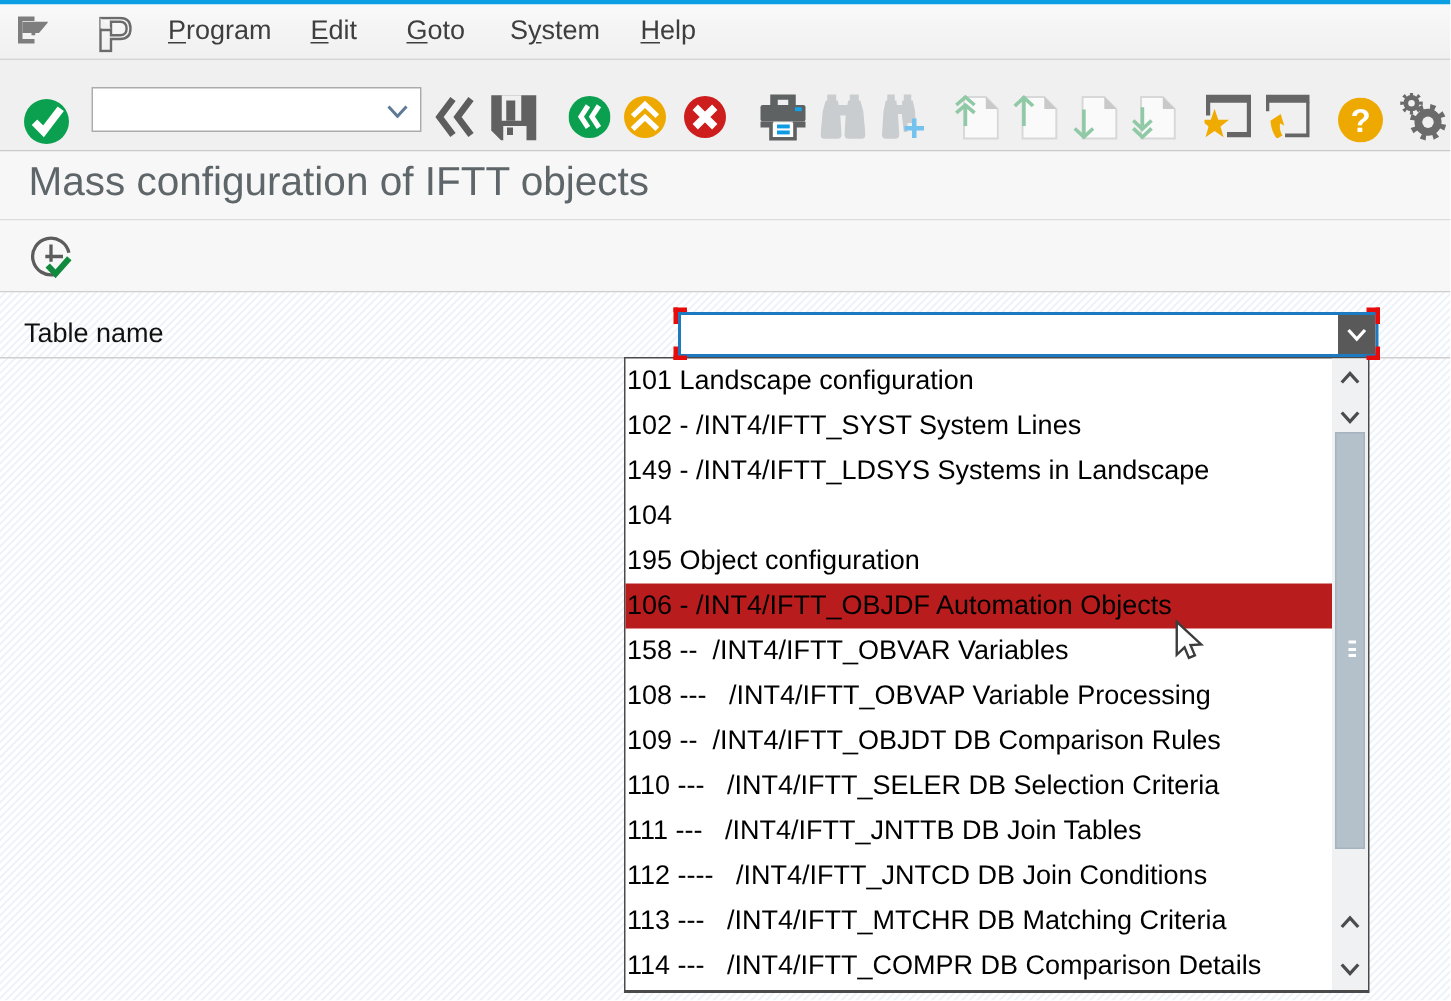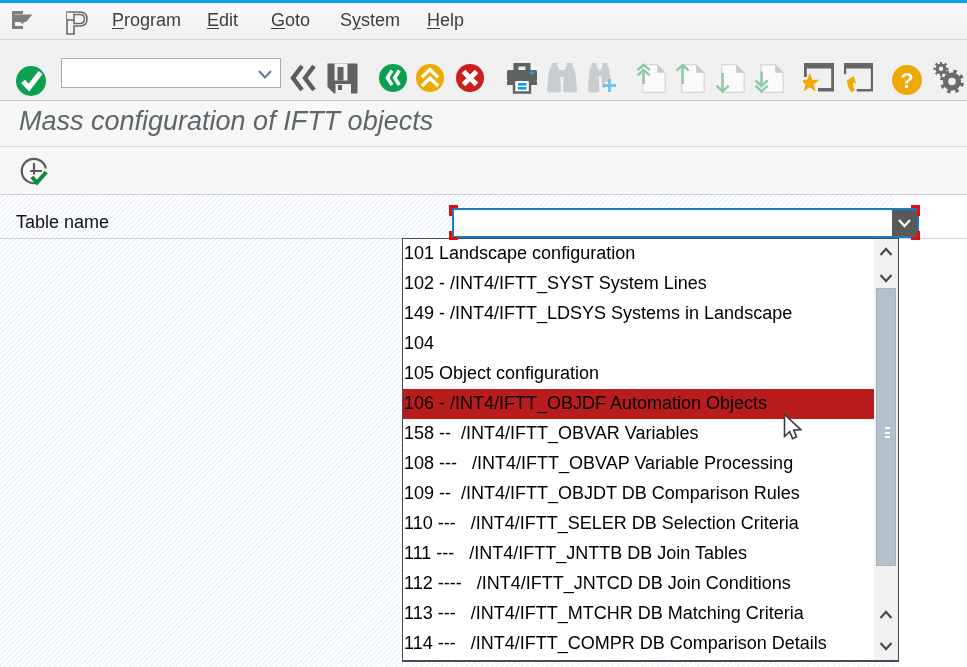--- a/index.html
+++ b/index.html
@@ -10,38 +10,38 @@
   #topstrip{left:0;top:0;width:967px;height:3px;background:#0c9fe4;}
   
   #menubar{left:0;top:3px;width:967px;height:36px;background:linear-gradient(#f9f9f9,#f0f0f0);border-bottom:1px solid #d4d4d4;}
   .mitem{position:absolute;top:7px;font-size:18px;line-height:20px;color:#3e3e3e;}
   .mitem u{text-decoration-thickness:1px;text-underline-offset:2px;}
   
   #toolbar{left:0;top:40px;width:967px;height:60px;background:#f0f0f0;border-bottom:1px solid #c9c9c9;}
   #cmdfield{position:absolute;left:61px;top:18px;width:218px;height:28px;background:#fff;border:1px solid #ababab;}
   
   #titlebar{left:0;top:101px;width:967px;height:45px;background:#f7f7f7;border-bottom:1px solid #dbdbdb;}
-  #title{position:absolute;left:19px;top:5px;font-size:27px;color:#5f666a;font-style:italic;}
+  #title{position:absolute;left:19px;top:5px;font-size:27px;color:#5f666a;}
   
   #appbar{left:0;top:147px;width:967px;height:47px;background:#f7f7f7;border-bottom:1px solid #cecece;}
   
-  #content{left:0;top:195px;width:894px;height:472px;
+  #content{left:0;top:195px;width:967px;height:472px;
     background:repeating-linear-gradient(135deg,#ffffff 0px,#ffffff 1.6px,#ecf2f9 2.3px,#ecf2f9 2.9px,#ffffff 3.55px);}
   #rowline{position:absolute;left:0;top:43px;width:967px;height:1px;background:#cfcfcf;}
   #lbl{position:absolute;left:16px;top:17px;font-size:18px;color:#111;}
   
   #combo{position:absolute;left:452px;top:13px;width:463px;height:26px;background:#fff;border:2px solid #1d7ac0;}
   #combobtn{position:absolute;left:438px;top:0px;width:25px;height:26px;background:#595959;}
   .rb{position:absolute;width:6px;}
   #rb-tl{left:449px;top:10px;height:8px;border-left:3px solid #e60c0c;border-top:3px solid #e60c0c;}
   #rb-tr{left:911px;top:10px;height:8px;border-right:3px solid #e60c0c;border-top:3px solid #e60c0c;}
   #rb-bl{left:449px;top:36px;height:6px;border-left:3px solid #e60c0c;border-bottom:3px solid #e60c0c;}
   #rb-br{left:911px;top:36px;height:6px;border-right:3px solid #e60c0c;border-bottom:3px solid #e60c0c;}
   
-  #list{position:absolute;left:402px;top:43px;width:495px;height:421px;background:#fff;border:1px solid #4a4a4a;border-bottom-width:2px;}
+  #list{position:absolute;left:416px;top:43px;width:495px;height:421px;background:#fff;border:1px solid #4a4a4a;border-bottom-width:2px;}
   .li{position:absolute;left:0px;width:470px;height:30px;line-height:28px;font-size:18px;color:#000;padding-left:1px;white-space:pre;}
   .hl{background:#b91c1c;}
   
   #sbtrack{position:absolute;left:471px;top:0px;width:24px;height:421px;background:#f0f1f2;}
   #sbthumb{position:absolute;left:2px;top:49px;width:20px;height:278px;background:#b4c0ca;border:1px solid #a6b2bd;box-sizing:border-box;}
   .grip{position:absolute;left:7.5px;width:5px;height:2px;background:#fff;}
 </style>
 </head>
 <body>
 <div id="app">
@@ -209,21 +209,21 @@
 
   <div id="content" class="abs">
     <div id="rowline"></div>
     <span id="lbl">Table name</span>
 
     <div id="list">
       <div class="li" style="top:0px">101 Landscape configuration</div>
       <div class="li" style="top:30px">102 - /INT4/IFTT_SYST System Lines</div>
       <div class="li" style="top:60px">149 - /INT4/IFTT_LDSYS Systems in Landscape</div>
       <div class="li" style="top:90px">104</div>
-      <div class="li" style="top:120px">105 Object configuration</div>
+      <div class="li" style="top:120px">195 Object configuration</div>
       <div class="li hl" style="top:150px">106 - /INT4/IFTT_OBJDF Automation Objects</div>
       <div class="li" style="top:180px">158 --  /INT4/IFTT_OBVAR Variables</div>
       <div class="li" style="top:210px">108 ---   /INT4/IFTT_OBVAP Variable Processing</div>
       <div class="li" style="top:240px">109 --  /INT4/IFTT_OBJDT DB Comparison Rules</div>
       <div class="li" style="top:270px">110 ---   /INT4/IFTT_SELER DB Selection Criteria</div>
       <div class="li" style="top:300px">111 ---   /INT4/IFTT_JNTTB DB Join Tables</div>
       <div class="li" style="top:330px">112 ----   /INT4/IFTT_JNTCD DB Join Conditions</div>
       <div class="li" style="top:360px">113 ---   /INT4/IFTT_MTCHR DB Matching Criteria</div>
       <div class="li" style="top:390px">114 ---   /INT4/IFTT_COMPR DB Comparison Details</div>
       <div id="sbtrack">

